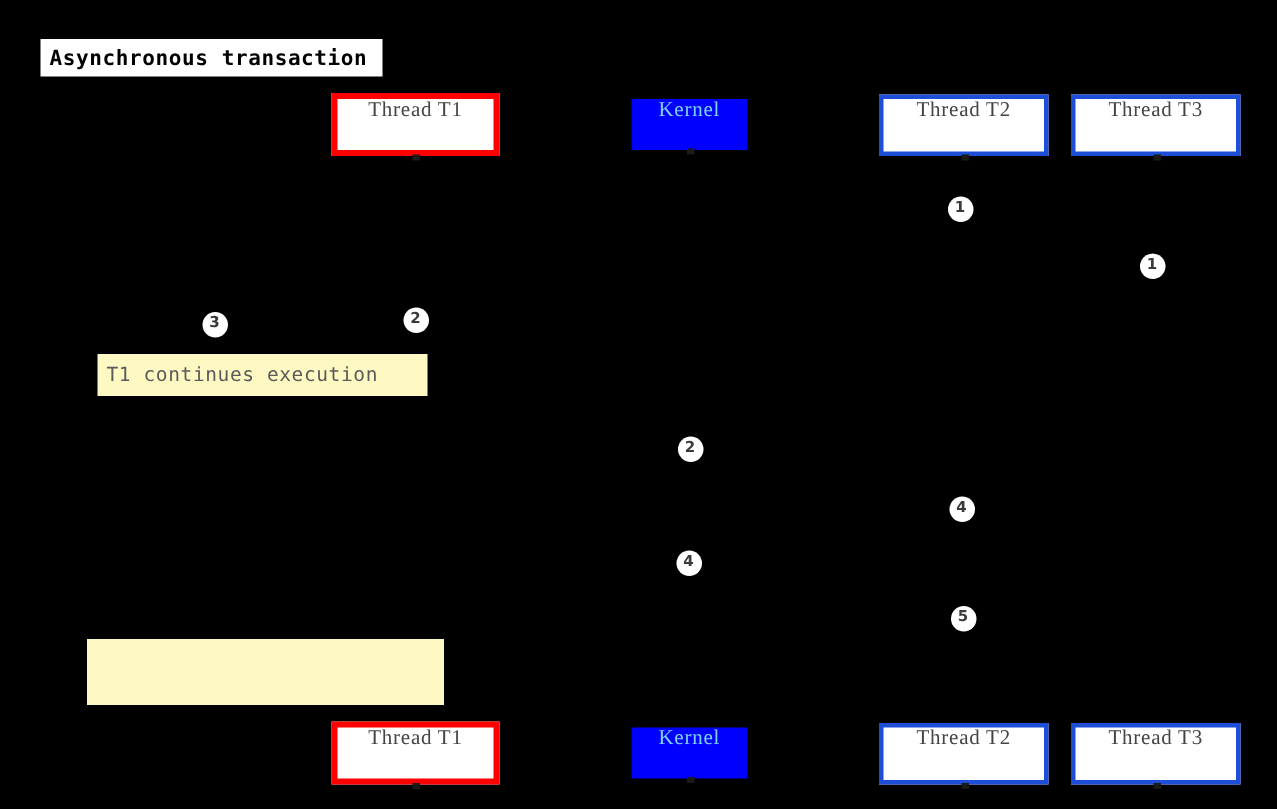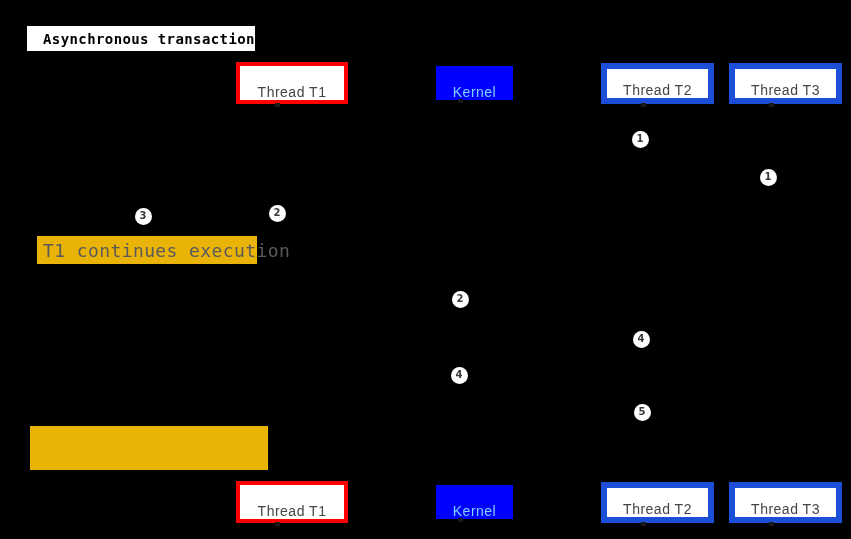--- a/index.html
+++ b/index.html
@@ -22,45 +22,44 @@
     position: absolute;
     background: #ffffff;
     color: #000000;
     font-family: "DejaVu Sans Mono", "Liberation Mono", monospace;
     font-size: 14px;
     font-weight: bold;
     letter-spacing: 0.4px;
     display: flex;
     align-items: center;
     white-space: nowrap;
-    padding: 0 16px;
+    padding: 0 6px;
     box-sizing: border-box;
   }
 
   
   .participant {
     position: absolute;
     box-sizing: border-box;
     display: flex;
-    align-items: flex-end;
+    align-items: flex-start;
     justify-content: center;
     white-space: nowrap;
-    font-family: Liberation Sans, sans-serif;
+    font-family: Liberation Serif, serif;
     font-size: 14px;
     letter-spacing: 0.5px;
-    margin-left: 15px;
   }
   .participant.red-box {
     background: #ffffff;
     border: 4px solid #ff0000;
     color: #444444;
   }
   .participant.blue-box {
     background: #ffffff;
-    border: 6px solid #1d4ed8;
+    border: 3px solid #1d4ed8;
     color: #444444;
   }
   .participant.blue-fill {
     background: #0000ff;
     border: none;
     color: #7dd3fc;
   }
 
   
   .tick {
@@ -83,30 +82,31 @@
     font-weight: bold;
     display: flex;
     align-items: center;
     justify-content: center;
     line-height: 1;
   }
 
   
   .note-plate {
     position: absolute;
-    background: #eab308;
+    background: #fef9c3;
     color: #5a5a5a;
     font-family: "DejaVu Sans Mono", "Liberation Mono", monospace;
-    font-size: 18px;
+    font-size: 13px;
     letter-spacing: 0.4px;
     display: flex;
     align-items: center;
     white-space: nowrap;
     padding: 0 6px;
     box-sizing: border-box;
+    margin-left: 28px;
   }
   .note-plate.empty-plate {
     padding: 0;
   }
 </style>
 </head>
 <body>
 
 <div id="canvas">
 

